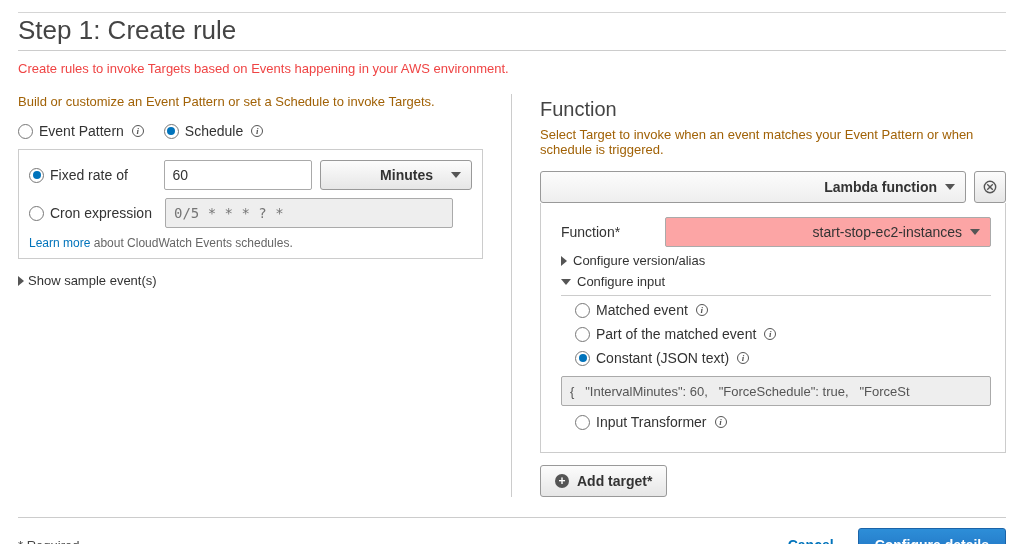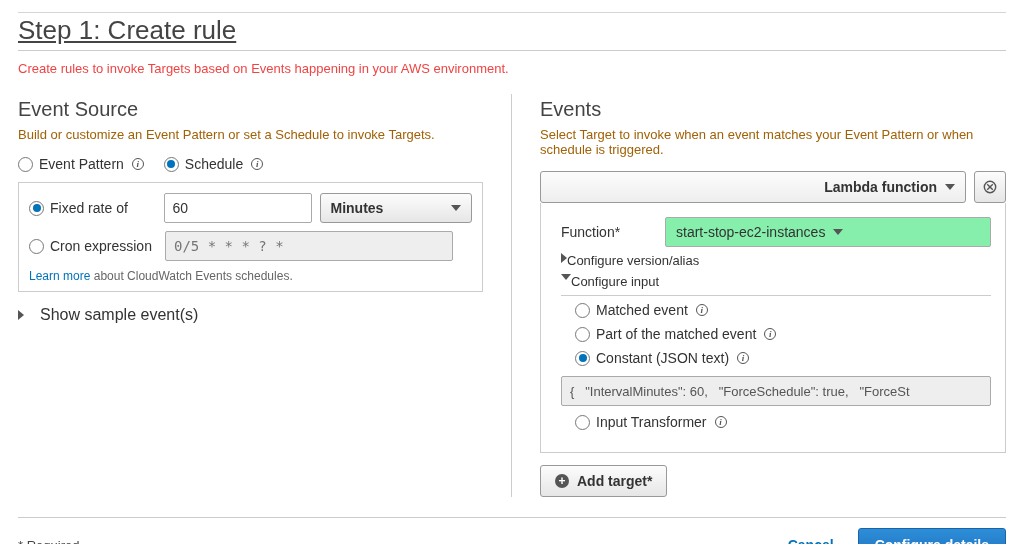--- a/index.html
+++ b/index.html
@@ -13,21 +13,20 @@
   }
   h1.step-title {
     font-size: 26px;
     font-weight: 400;
     color: #444;
     margin: 0 0 4px 0;
     padding-bottom: 4px;
     border-top: 1px solid #d5d5d5;
     border-bottom: 1px solid #ccc;
     padding-top: 2px;
-    text-decoration: underline;
   }
   .step-desc {
     font-size: 13px;
     color: #ef4444;
     margin: 10px 0 18px 0;
   }
   .two-col {
     display: flex;
     gap: 0;
     border-bottom: 1px solid #ccc;
@@ -129,49 +128,50 @@
     font-family: monospace;
   }
   .rate-input { width: 148px; }
   .dropdown {
     height: 30px;
     border: 1px solid #999;
     border-radius: 3px;
     background: linear-gradient(#fcfcfc, #e6e6e6);
     display: inline-flex;
     align-items: center;
-    justify-content: space-between;
+    justify-content: flex-end;
     padding: 0 10px;
     font-weight: bold;
     font-size: 14px;
     cursor: pointer;
     color: #333;
+    gap: 10px;
   }
   .dropdown.minutes { width: 154px; }
   .caret {
     width: 0; height: 0;
     border-left: 5px solid transparent;
     border-right: 5px solid transparent;
     border-top: 6px solid #555;
     margin-left: 8px;
   }
   .learn-line {
     font-size: 12px;
     color: #666;
     margin-top: 4px;
   }
   .learn-line a { color: #0073bb; text-decoration: none; }
   .expander {
-    font-size: 16px;
+    font-size: 13px;
     color: #333;
     margin-top: 14px;
     cursor: pointer;
     display: flex;
     align-items: center;
-    gap: 16px;
+    gap: 4px;
   }
   .tri-right {
     width: 0; height: 0;
     border-top: 5px solid transparent;
     border-bottom: 5px solid transparent;
     border-left: 6px solid #555;
     display: inline-block;
   }
   .tri-down {
     width: 0; height: 0;
@@ -222,35 +222,36 @@
     display: flex;
     align-items: center;
     gap: 34px;
   }
   .func-label { font-size: 14px; color: #333; width: 70px; }
   .func-select {
     flex: 1;
     height: 30px;
     border: 1px solid #aaa;
     border-radius: 2px;
-    background: #86efac;
-    display: flex;
-    align-items: center;
-    justify-content: flex-start;
+    background: #fca5a5;
+    display: flex;
+    align-items: center;
+    justify-content: flex-end;
     padding: 0 10px;
     font-size: 14px;
     cursor: pointer;
   }
   .sub-expander {
     font-size: 13px;
     color: #333;
     margin: 6px 0;
     cursor: pointer;
     display: flex;
-    align-items: flex-start;
+    align-items: center;
+    gap: 6px;
   }
   .input-opts {
     margin: 6px 0 8px 14px;
     display: flex;
     flex-direction: column;
     gap: 8px;
   }
   .json-input {
     width: 100%;
     height: 30px;
@@ -317,21 +318,20 @@
 </style>
 </head>
 <body>
 
 <h1 class="step-title">Step 1: Create rule</h1>
 <div class="step-desc">Create rules to invoke Targets based on Events happening in your AWS environment.</div>
 
 <div class="two-col">
 
   <div class="col col-left">
-    <h2 class="section-title">Event Source</h2>
     <div class="section-desc">Build or customize an Event Pattern or set a Schedule to invoke Targets.</div>
 
     <div class="radio-row">
       <div class="radio-item">
         <span class="radio-outer"></span>
         <span>Event Pattern</span>
         <span class="info-icon">i</span>
       </div>
       <div class="radio-item">
         <span class="radio-outer selected">
@@ -369,21 +369,21 @@
       </div>
     </div>
 
     <div class="expander">
       <span class="tri-right"></span>
       <span>Show sample event(s)</span>
     </div>
   </div>
 
   <div class="col col-right">
-    <h2 class="section-title">Events</h2>
+    <h2 class="section-title">Function</h2>
     <div class="section-desc">Select Target to invoke when an event matches your Event Pattern or when schedule is triggered.</div>
 
     <div class="target-head">
       <div class="target-select">
         <span>Lambda function</span>
         <span class="caret"></span>
       </div>
       <div class="icon-btn">
         <svg class="remove-svg" viewBox="0 0 16 16">
           <circle cx="8" cy="8" r="6.5" fill="none" stroke="#555" stroke-width="1.6"></circle>

